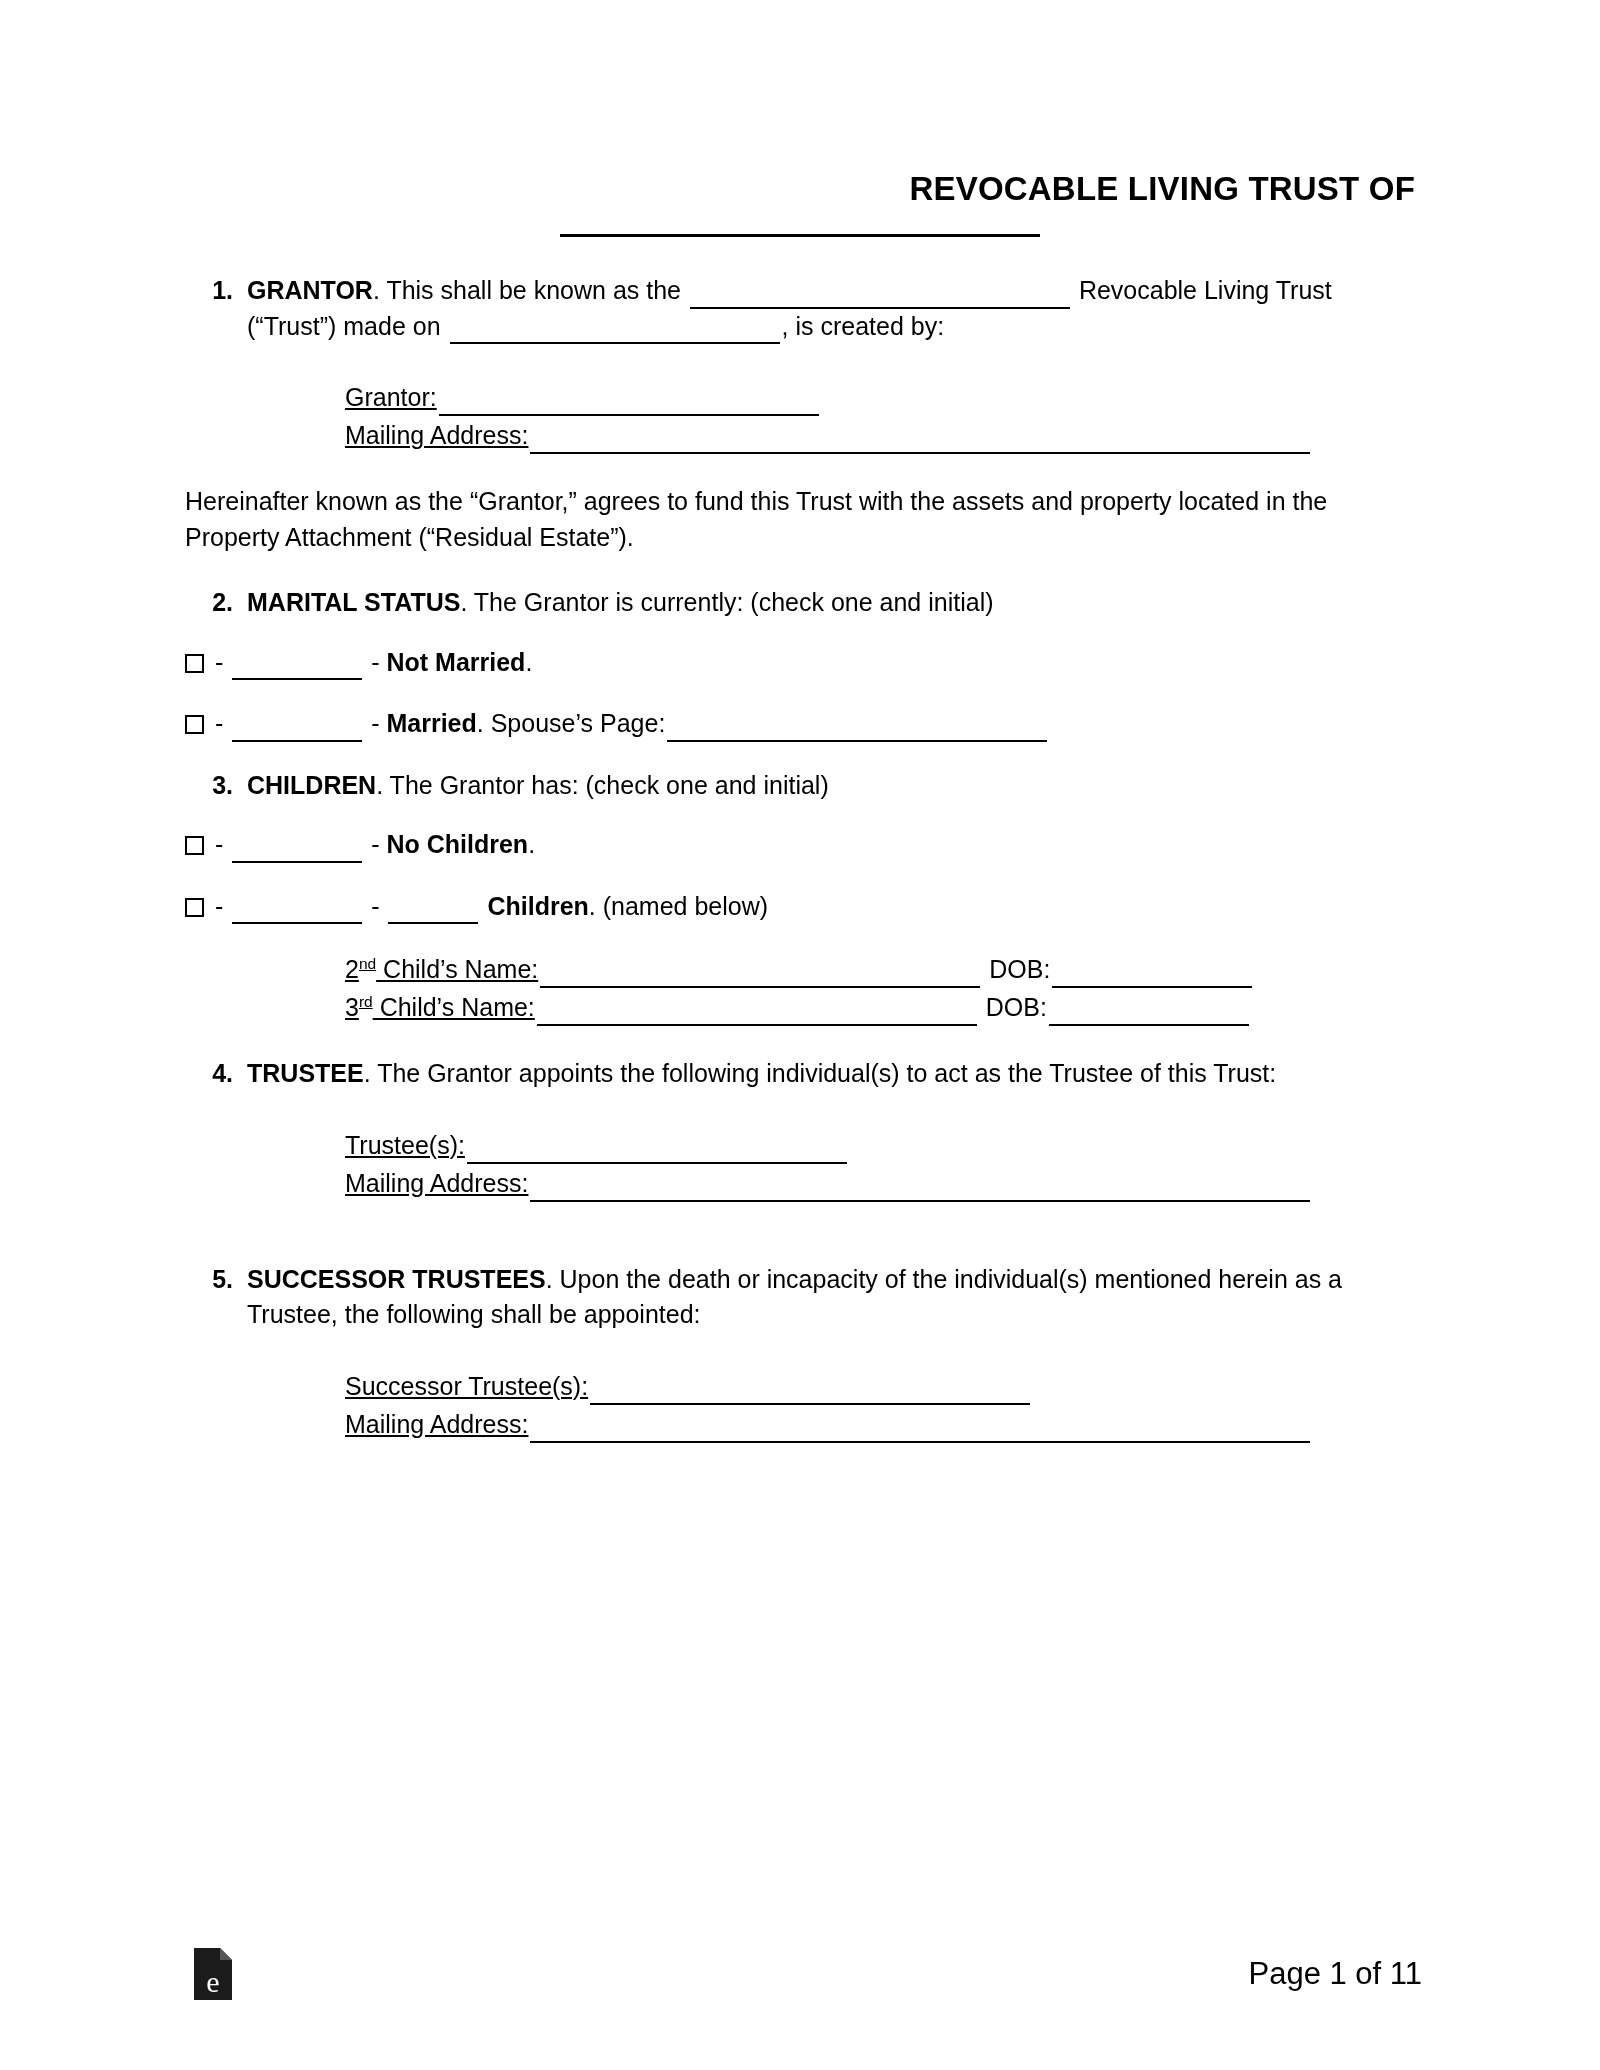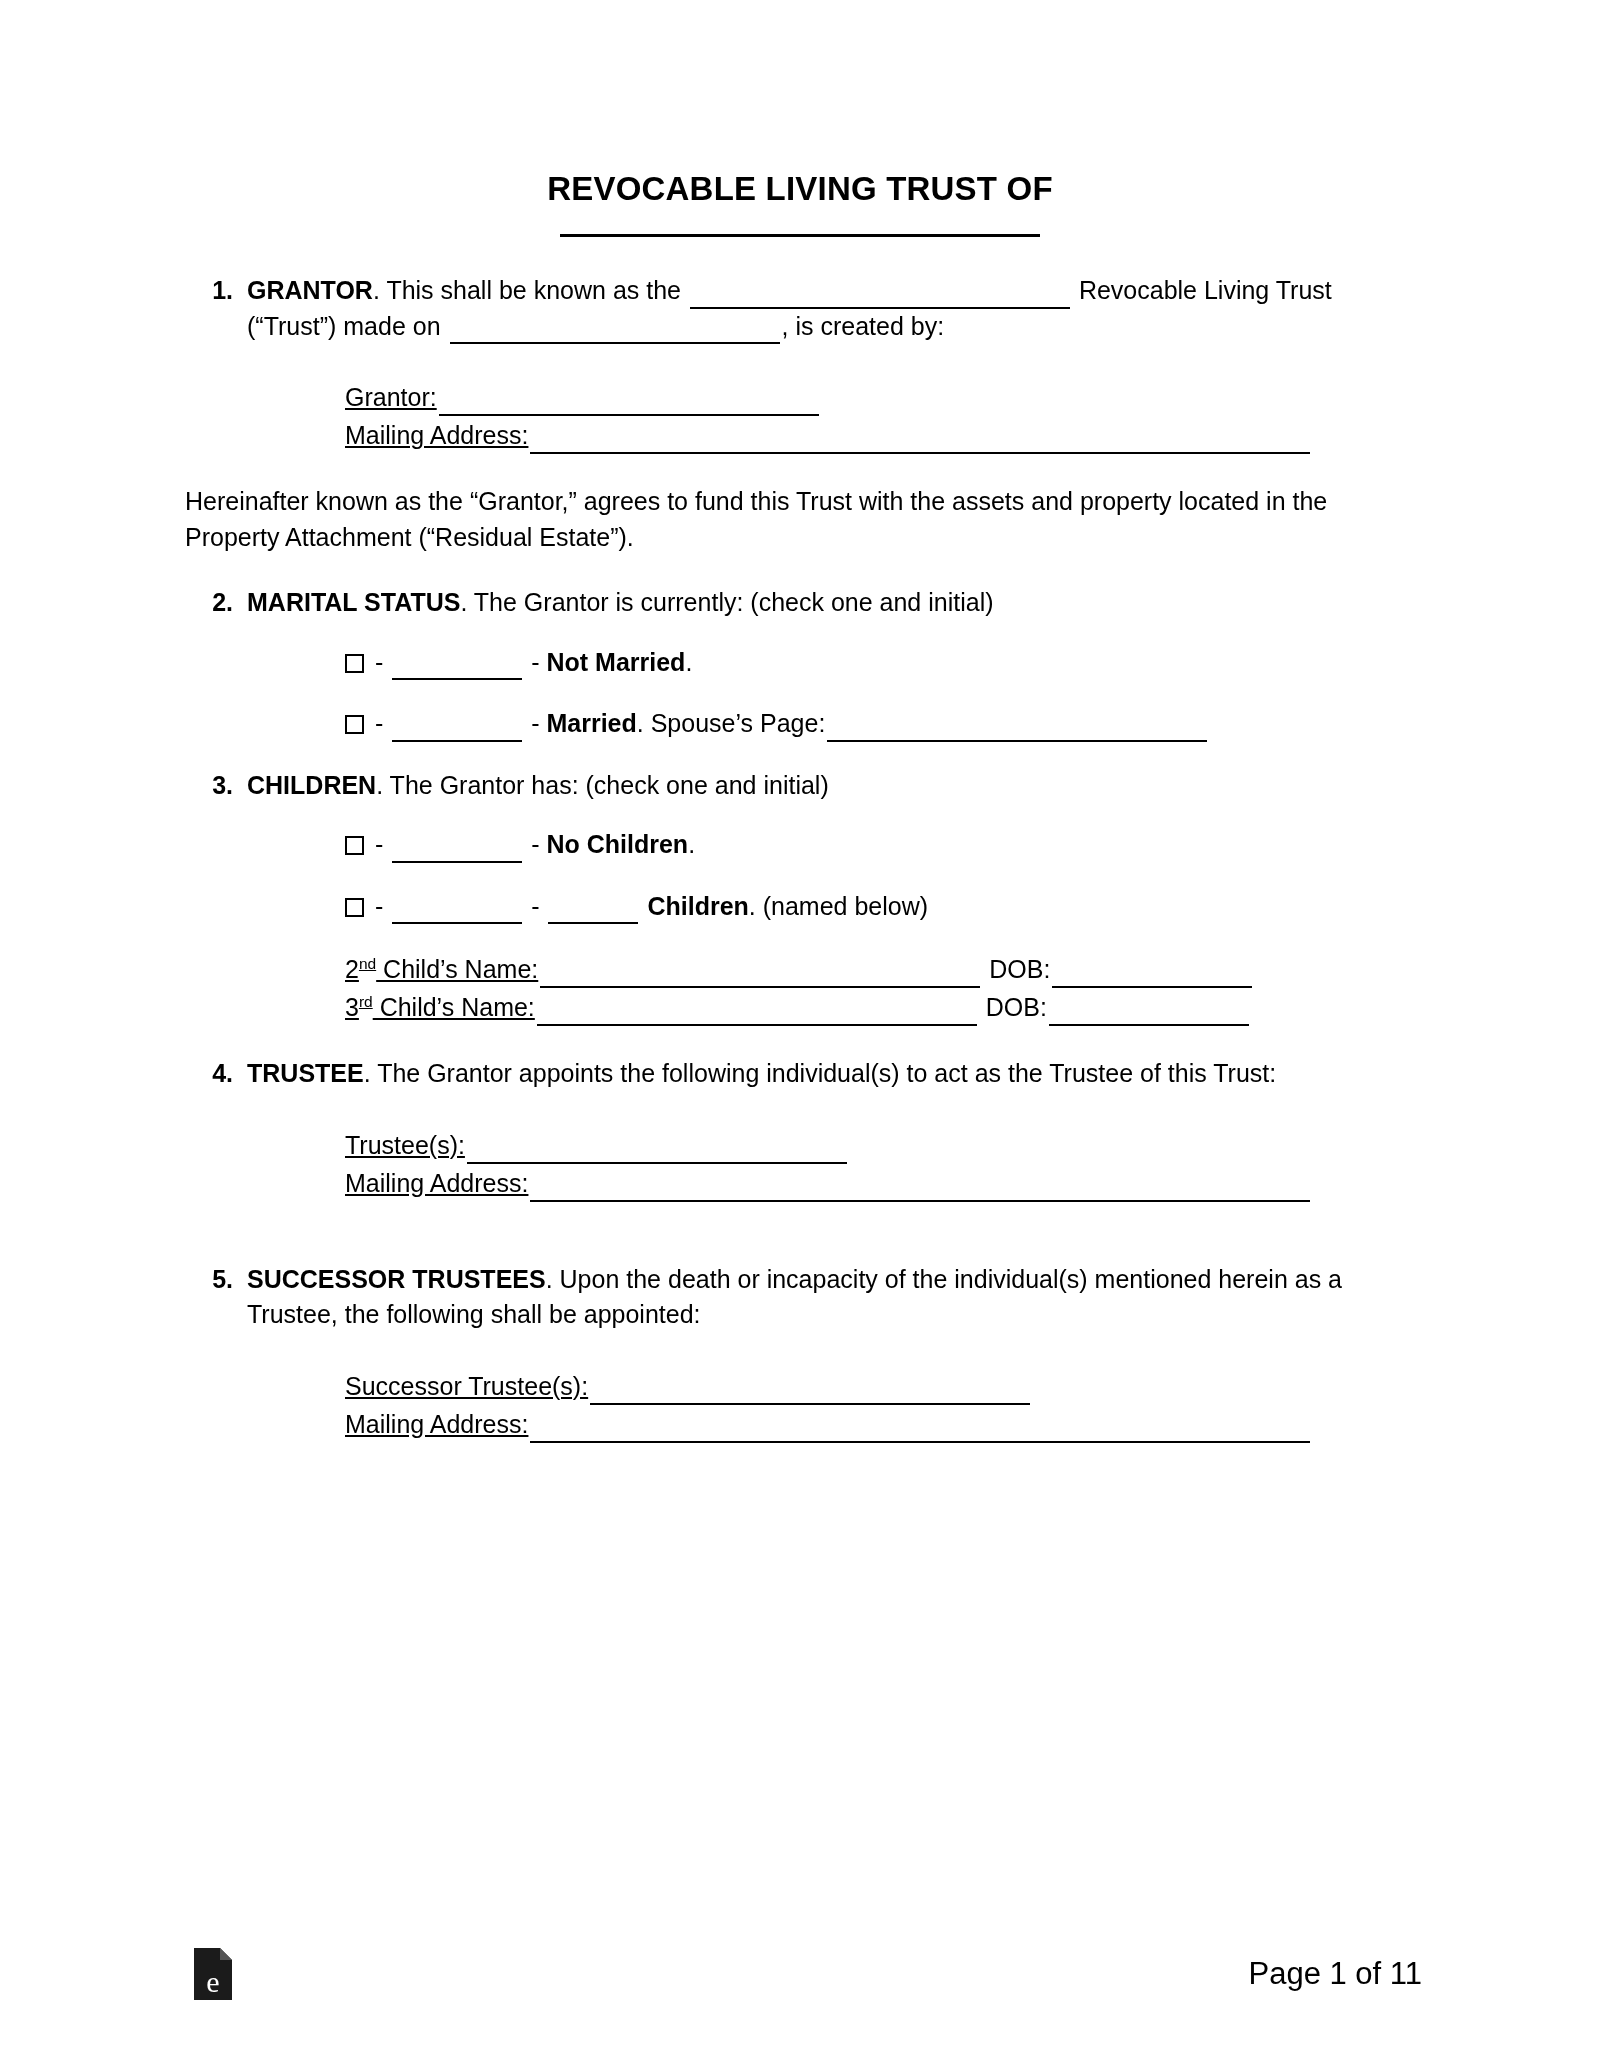--- a/index.html
+++ b/index.html
@@ -16,21 +16,21 @@
     overflow: hidden;
   }
   .page {
     position: relative;
     width: 1600px;
     height: 2070px;
     box-sizing: border-box;
     padding: 170px 185px 0 185px;
   }
   .doc-title {
-    text-align: center;
+    text-align: right;
     font-size: 33px;
     font-weight: bold;
     letter-spacing: 0.2px;
     margin: 0 0 4px 0;
   }
   .title-blank {
     text-align: center;
     margin: 10px 0 36px 0;
   }
   .title-blank .ln {
@@ -88,21 +88,20 @@
   .chk {
     display: inline-block;
     width: 19px;
     height: 19px;
     border: 2px solid #000;
     vertical-align: -2px;
     margin-right: 4px;
     box-sizing: border-box;
   }
   .check-row {
-    margin-left: 160px;
     font-size: 25px;
     line-height: 1.42;
     margin-bottom: 26px;
   }
   .line-row {
     font-size: 25px;
     line-height: 1.52;
     margin-left: 160px;
     white-space: nowrap;
   }

